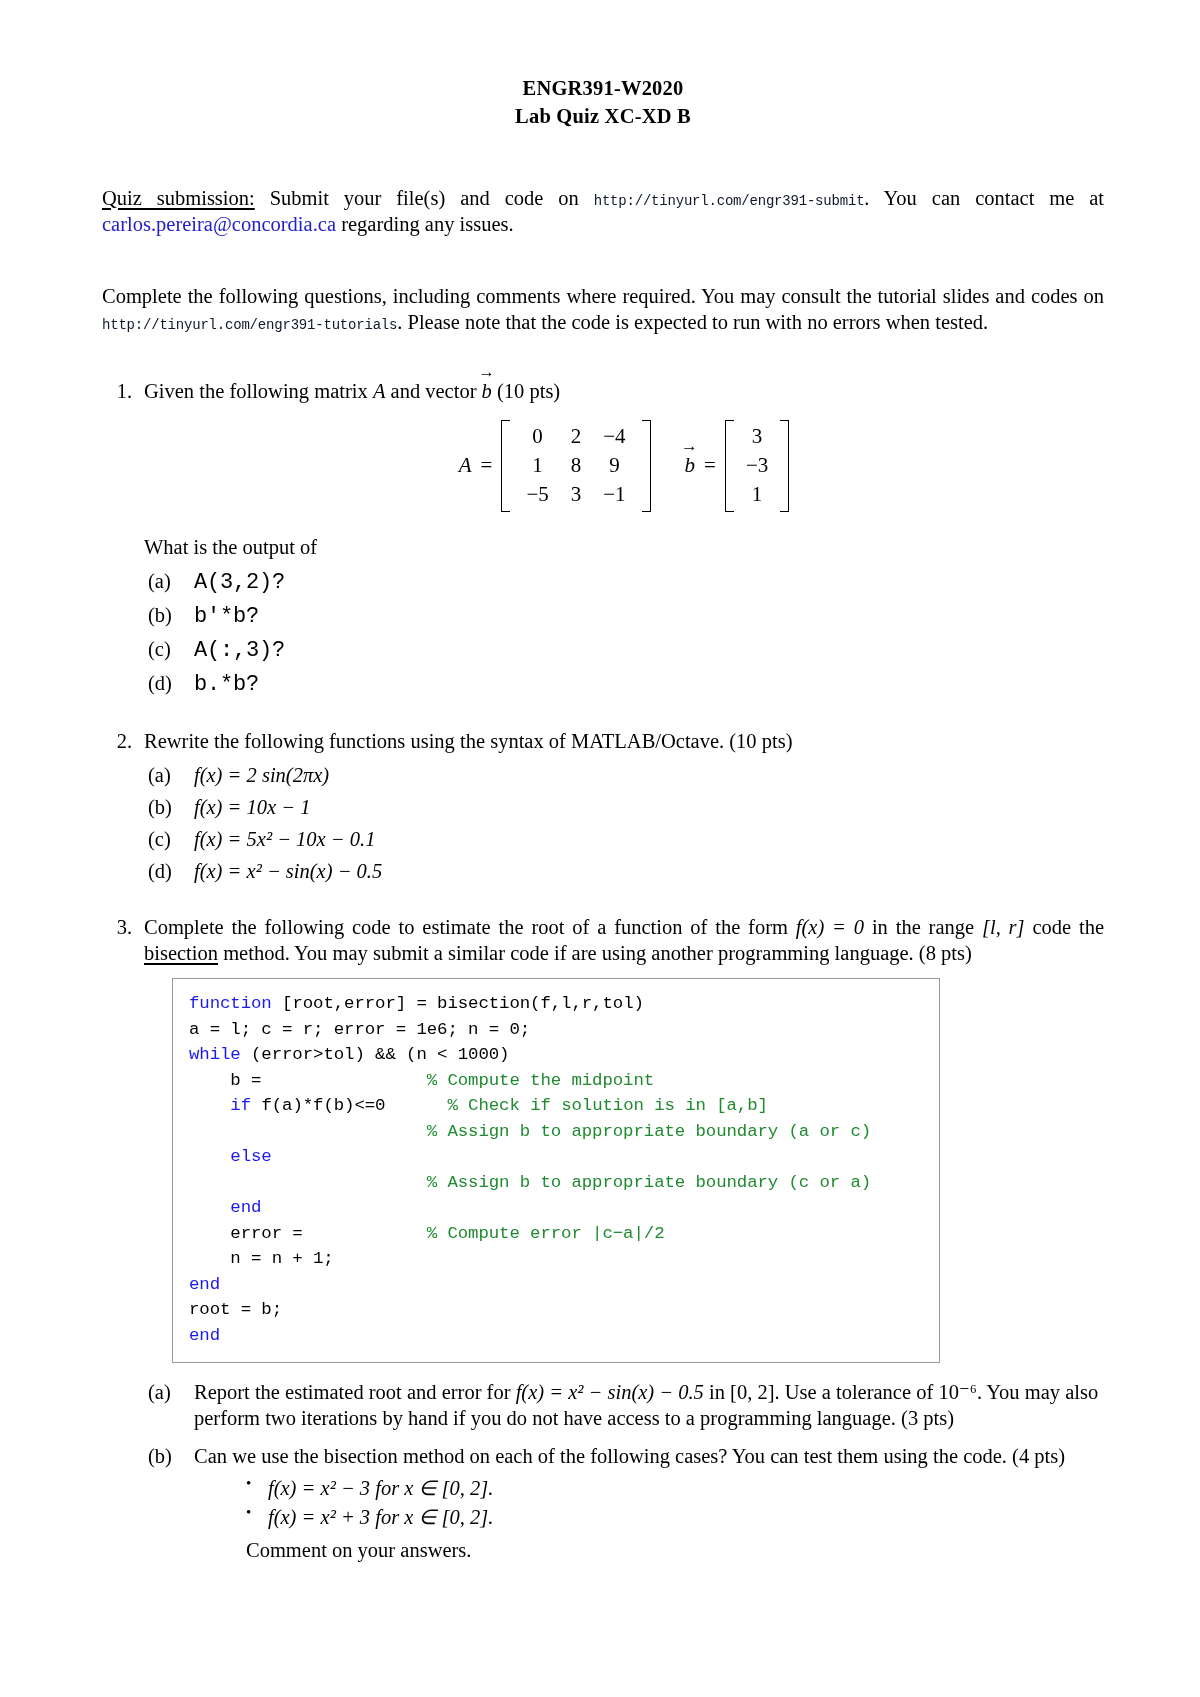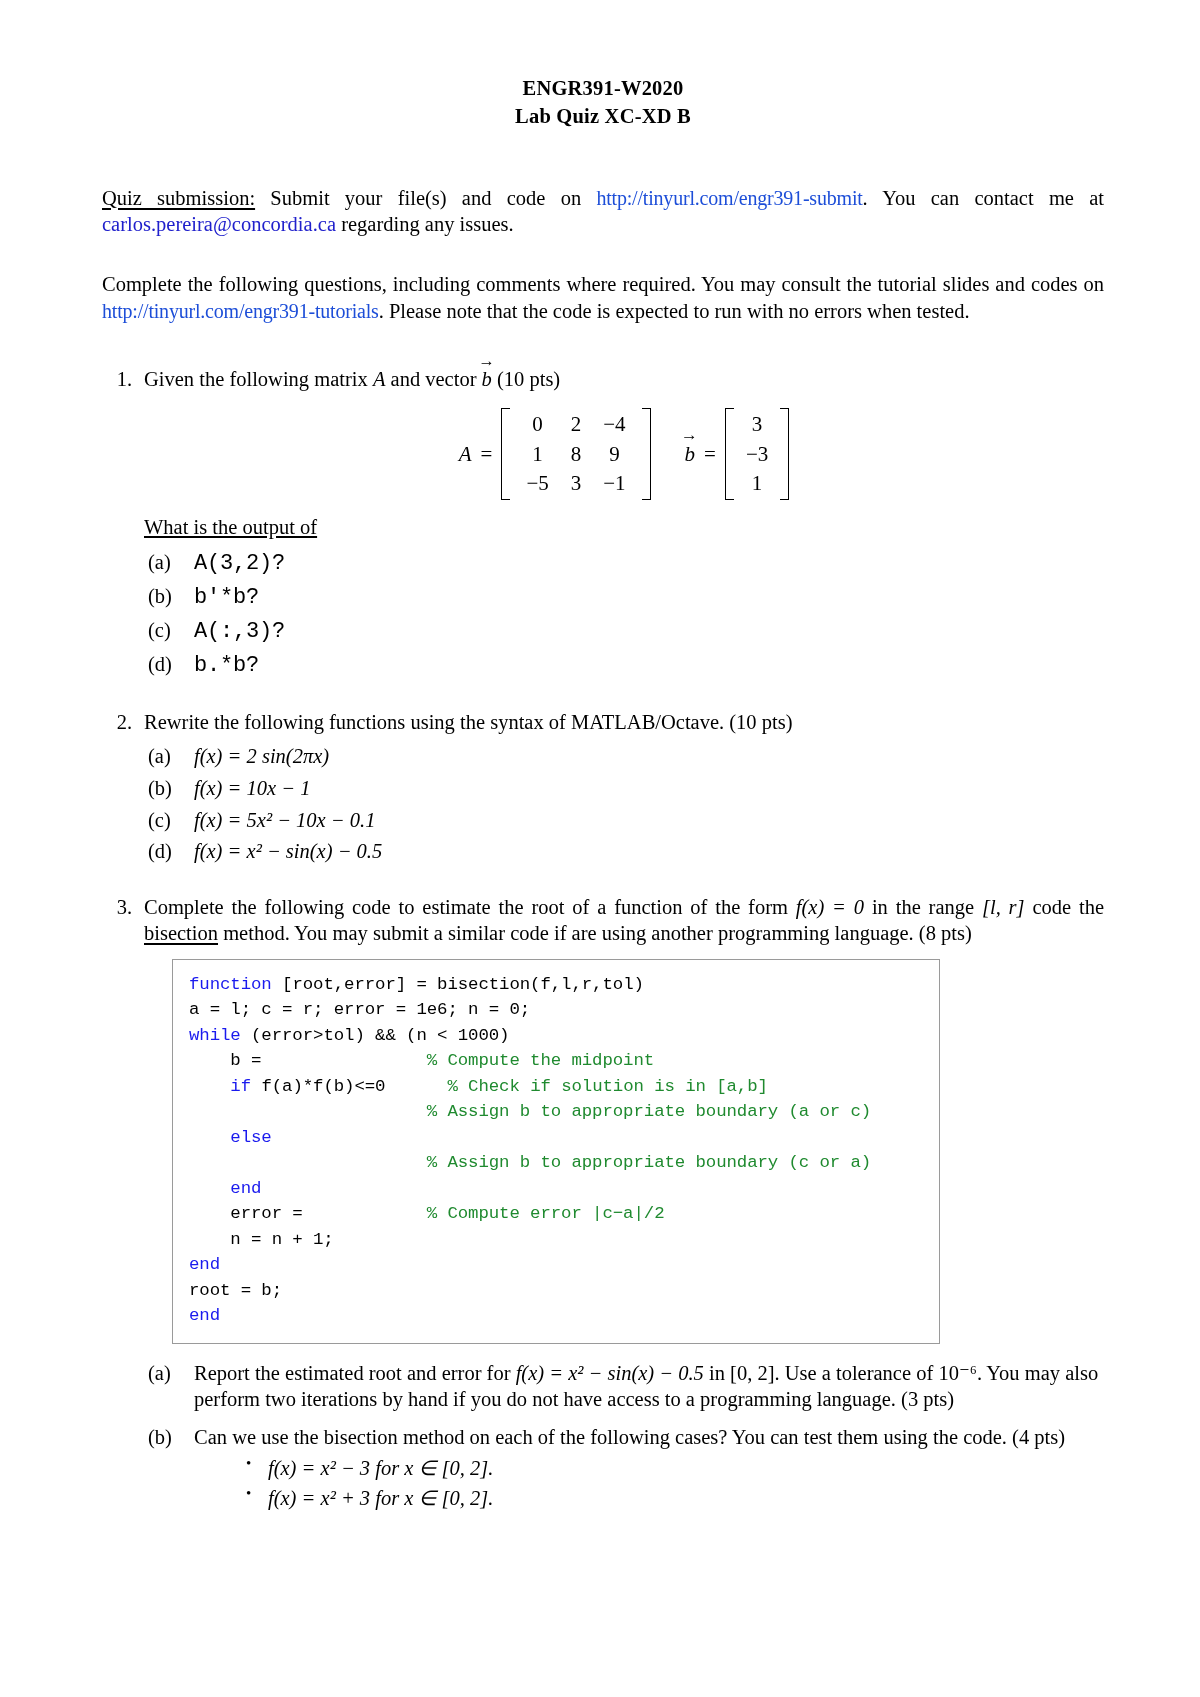--- a/index.html
+++ b/index.html
@@ -33,27 +33,27 @@
   .doc-title .line2 { display: block; text-align: center; }
 
   
   .para {
     font-size: 20.5px;
     line-height: 1.28;
     text-align: justify;
     margin: 0;
   }
   .para.first { margin-top: 54px; }
-  .para.second { margin-top: 34px; }
+  .para.second { margin-top: 46px; }
 
   .uline { text-decoration: underline; text-underline-offset: 3px; }
   .link-mono {
-    font-family: Liberation Serif, serif;
-    color: #1d4ed8;
-    font-size: 20px;
+    font-family: Liberation Mono, monospace;
+    color: #0f172a;
+    font-size: 14px;
     letter-spacing: -0.2px;
   }
   .link-serif {
     color: #2020cc;
   }
 
   
   ol.qlist {
     list-style: none;
     margin: 0;
@@ -268,21 +268,21 @@
               </tr>
               <tr>
                 <td>1</td>
               </tr>
             </tbody>
               </table>
           </span>
         </div>
       </div>
 
-      <div class="qtext" style="margin-top:14px;text-decoration:underline;">What is the output of</div>
+      <div class="qtext" style="margin-top:22px;">What is the output of</div>
 
       <ol class="sublist">
         <li class="subitem">
           <span class="subletter">(a)</span>
           <span class="mono">A(3,2)?</span>
         </li>
         <li class="subitem">
           <span class="subletter">(b)</span>
           <span class="mono">b'*b?</span>
         </li>
@@ -356,18 +356,19 @@
             <li>
               <span class="bul">•</span>
               <span class="mi">f(x) = x² − 3 for x ∈ [0, 2].</span>
             </li>
             <li>
               <span class="bul">•</span>
               <span class="mi">f(x) = x² + 3 for x ∈ [0, 2].</span>
             </li>
           </ul>
 
+          <div class="closing">Comment on your answers.</div>
         </li>
       </ol>
     </li>
 
   </ol>
 </div>
 
 </body></html>

